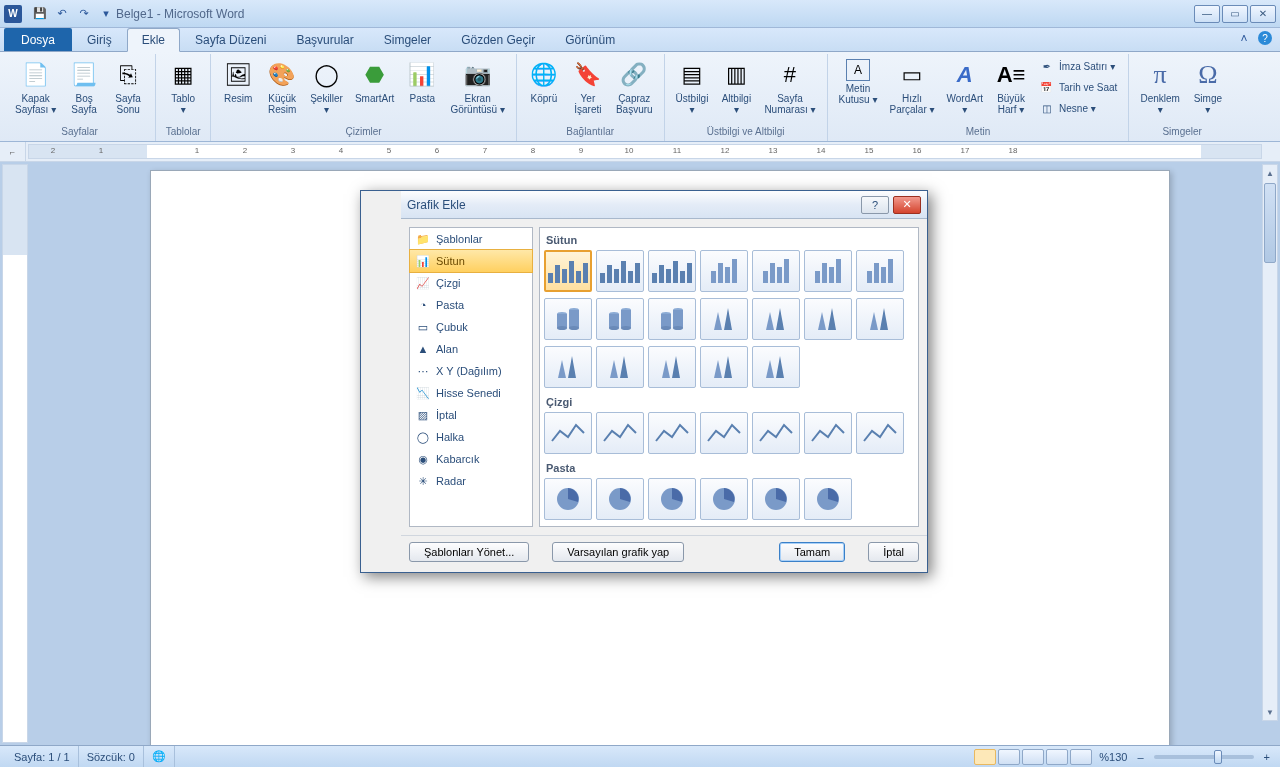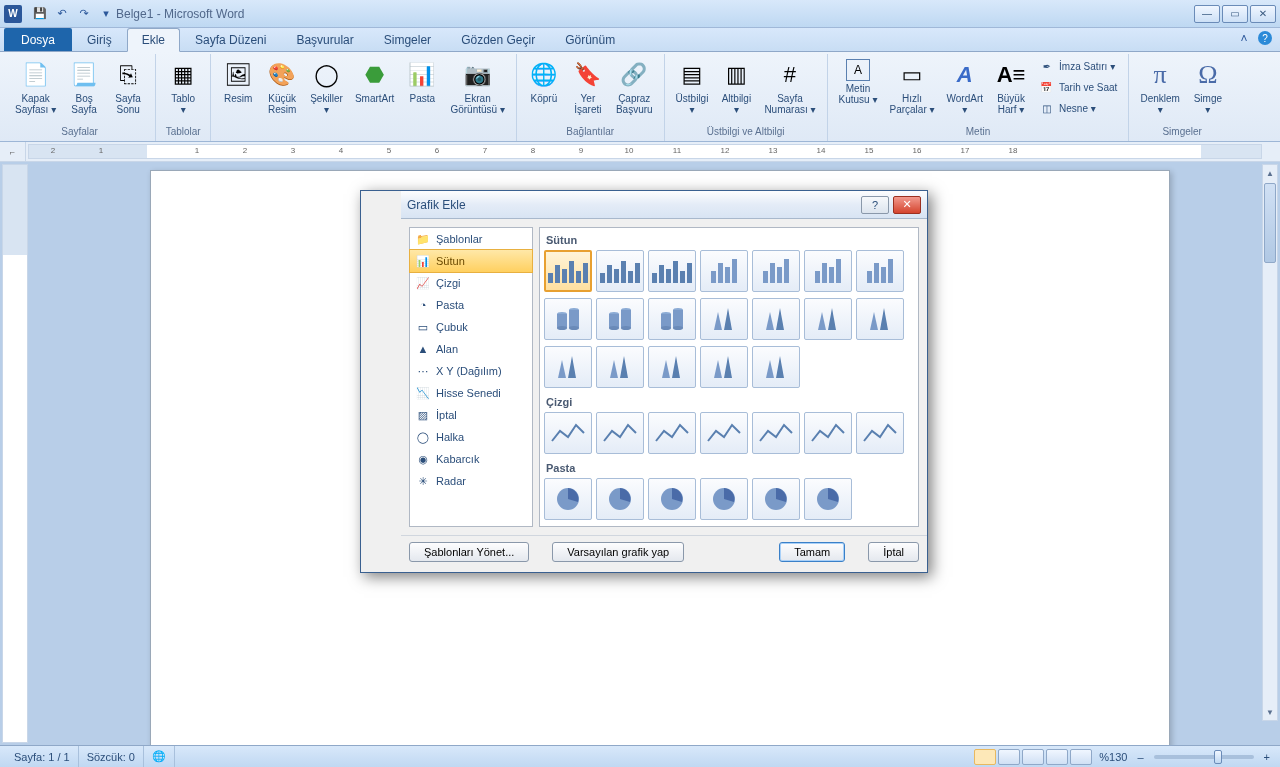--- a/index.html
+++ b/index.html
@@ -176,20 +176,21 @@
       <div class="rbtn">
           <div class="ico">📊</div>
           <div class="lbl">Pasta</div>
         </div>
       <div class="rbtn">
           <div class="ico">📷</div>
           <div class="lbl">Ekran
 Görüntüsü ▾</div>
         </div>
     </div>
+    <div class="group-label">Çizimler</div>
   </div>
   <div class="group">
     <div class="group-body">
       <div class="rbtn">
           <div class="ico">🌐</div>
           <div class="lbl">Köprü</div>
         </div>
       <div class="rbtn">
           <div class="ico">🔖</div>
           <div class="lbl">Yer

